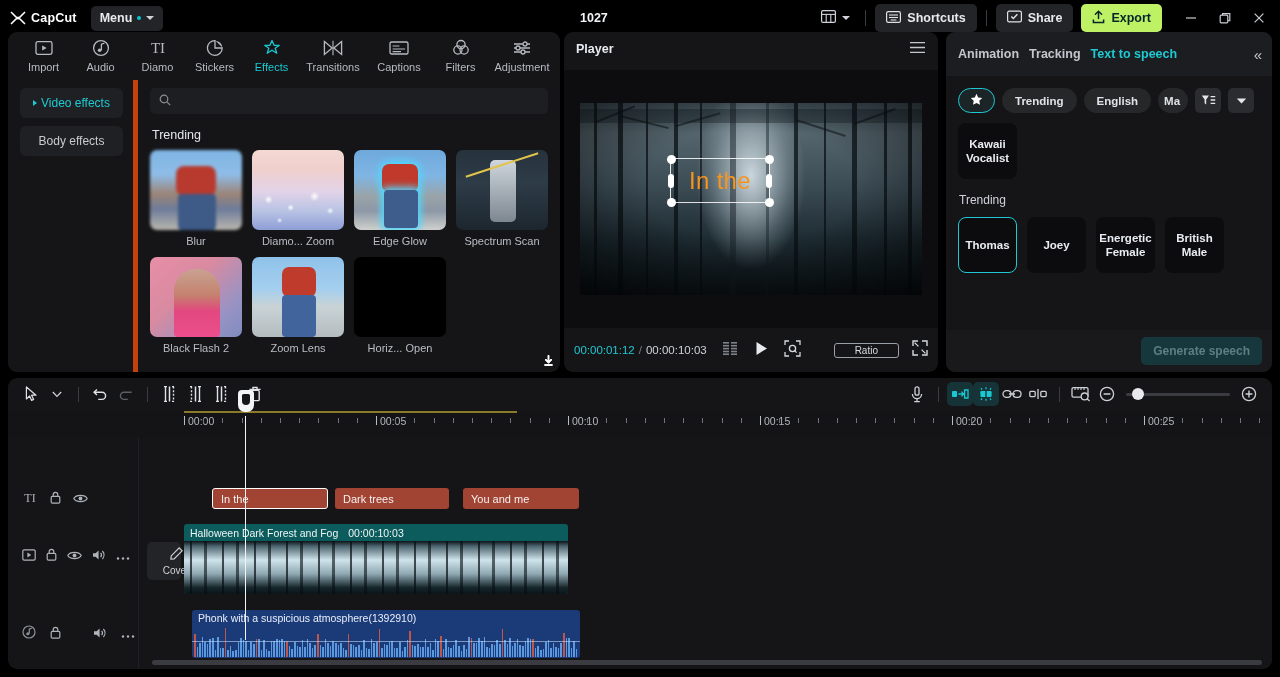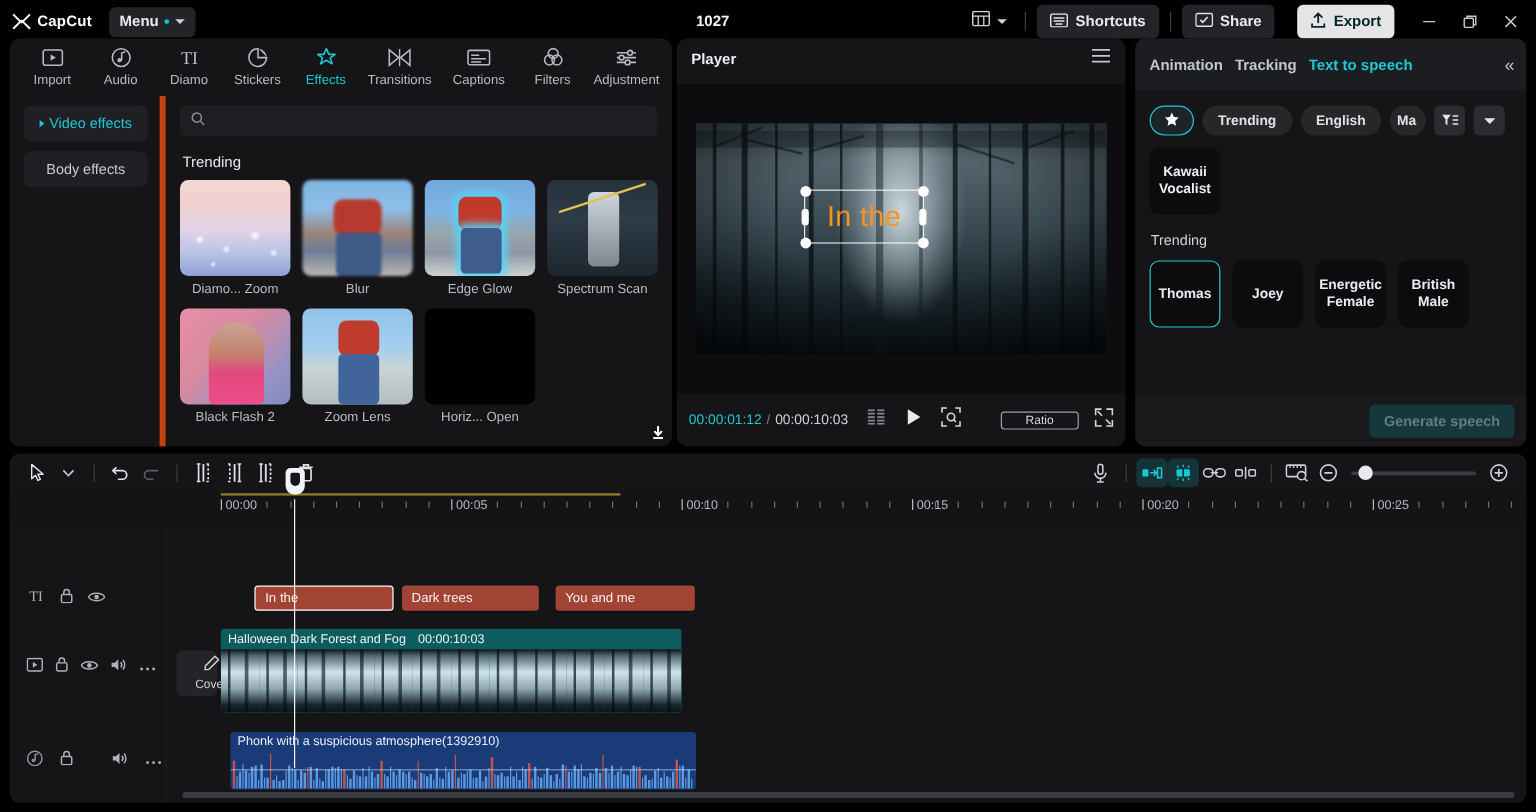--- a/index.html
+++ b/index.html
@@ -32,21 +32,21 @@
     position: absolute; left: 580px; top: 0; height: 36px; display: flex; align-items: center;
     font-size: 12.5px; font-weight: 700; color: #f2f4f7;
   }
   .tb-right { position: absolute; right: 0; top: 0; height: 36px; display: flex; align-items: center; gap: 0; }
   .layout-btn { display: flex; align-items: center; gap: 6px; padding: 0 6px; height: 26px; border-radius: 4px; }
   .tb-sep { width: 1px; height: 16px; background: #3a3c42; margin: 0 9px; }
   .pill {
     height: 28px; padding: 0 11px; border-radius: 5px; background: #232427;
     display: flex; align-items: center; gap: 6px; font-size: 12.5px; font-weight: 700; color: #e6e9ee;
   }
-  .pill.export { background: #e5e5e5; color: #04262b; margin-left: 19px; }
+  .pill.export { background: #bef264; color: #04262b; margin-left: 8px; }
   .wbtns { display: flex; align-items: center; margin-left: 12px; margin-right: 4px; }
   .wbtn { width: 34px; height: 30px; display: flex; align-items: center; justify-content: center; color: #c9ccd2; }
 
   
   .left-panel {
     position: absolute; left: 8px; top: 32px; width: 552px; height: 340px;
     background: #151517; border-radius: 9px; overflow: hidden;
   }
   .tabs-row { height: 48px; display: flex; align-items: center; padding-left: 7px; gap: 0; }
   .tab-item {
@@ -443,39 +443,39 @@
             <svg width="12" height="12" viewBox="0 0 12 12">
                 <circle cx="5" cy="5" r="3.8" fill="none" stroke="#8b9099" stroke-width="1.2"></circle>
                 <line x1="7.8" y1="7.8" x2="11.2" y2="11.2" stroke="#8b9099" stroke-width="1.2"></line>
               </svg>
           </span>
         </div>
 
         <div class="sec-title">Trending</div>
 
         <div class="eff-grid">
+
+          <div class="eff-cell">
+            <div class="eff-thumb" style="background:linear-gradient(180deg,#7fb4e2 0%,#8ebde8 30%,#9b8478 55%,#6e7c99 74%,#b9b6ae 100%);filter:blur(1.4px);">
+              <div style="position:absolute;left:26px;top:16px;width:40px;height:30px;border-radius:8px;background:#b83a2e;"></div>
+              <div style="position:absolute;left:28px;top:44px;width:38px;height:36px;border-radius:4px;background:#3e5a86;"></div>
+            </div>
+            <div class="eff-name">Blur</div>
+          </div>
 
           <div class="eff-cell">
             <div class="eff-thumb" style="background:linear-gradient(180deg,#f4d9d2 0%,#f0cfcd 24%,#e2d3e8 52%,#b9c3e4 76%,#8e9ed6 100%);">
               <div style="position:absolute;inset:0;background:
                 radial-gradient(circle 6px at 18% 62%, rgba(255,255,255,.95), rgba(255,255,255,0) 70%),
                 radial-gradient(circle 5px at 42% 72%, rgba(255,255,255,.9), rgba(255,255,255,0) 70%),
                 radial-gradient(circle 7px at 68% 58%, rgba(255,255,255,.9), rgba(255,255,255,0) 70%),
                 radial-gradient(circle 5px at 85% 76%, rgba(255,255,255,.85), rgba(255,255,255,0) 70%),
                 radial-gradient(circle 4px at 30% 88%, rgba(255,255,255,.8), rgba(255,255,255,0) 70%);"></div>
             </div>
             <div class="eff-name">Diamo... Zoom</div>
-          </div>
-
-          <div class="eff-cell">
-            <div class="eff-thumb" style="background:linear-gradient(180deg,#7fb4e2 0%,#8ebde8 30%,#9b8478 55%,#6e7c99 74%,#b9b6ae 100%);filter:blur(1.4px);">
-              <div style="position:absolute;left:26px;top:16px;width:40px;height:30px;border-radius:8px;background:#b83a2e;"></div>
-              <div style="position:absolute;left:28px;top:44px;width:38px;height:36px;border-radius:4px;background:#3e5a86;"></div>
-            </div>
-            <div class="eff-name">Blur</div>
           </div>
 
           <div class="eff-cell">
             <div class="eff-thumb" style="background:linear-gradient(180deg,#6fa9dc 0%,#7fb5e4 32%,#9aa3a8 58%,#8d97a6 76%,#cfd1cd 100%);">
               <div style="position:absolute;left:28px;top:14px;width:36px;height:28px;border-radius:7px;background:#c0392b;box-shadow:0 0 7px 3px #4fd8ff;"></div>
               <div style="position:absolute;left:30px;top:40px;width:34px;height:38px;border-radius:4px;background:#3f5d8c;box-shadow:0 0 7px 3px #4fd8ff;"></div>
             </div>
             <div class="eff-name">Edge Glow</div>
           </div>
 

